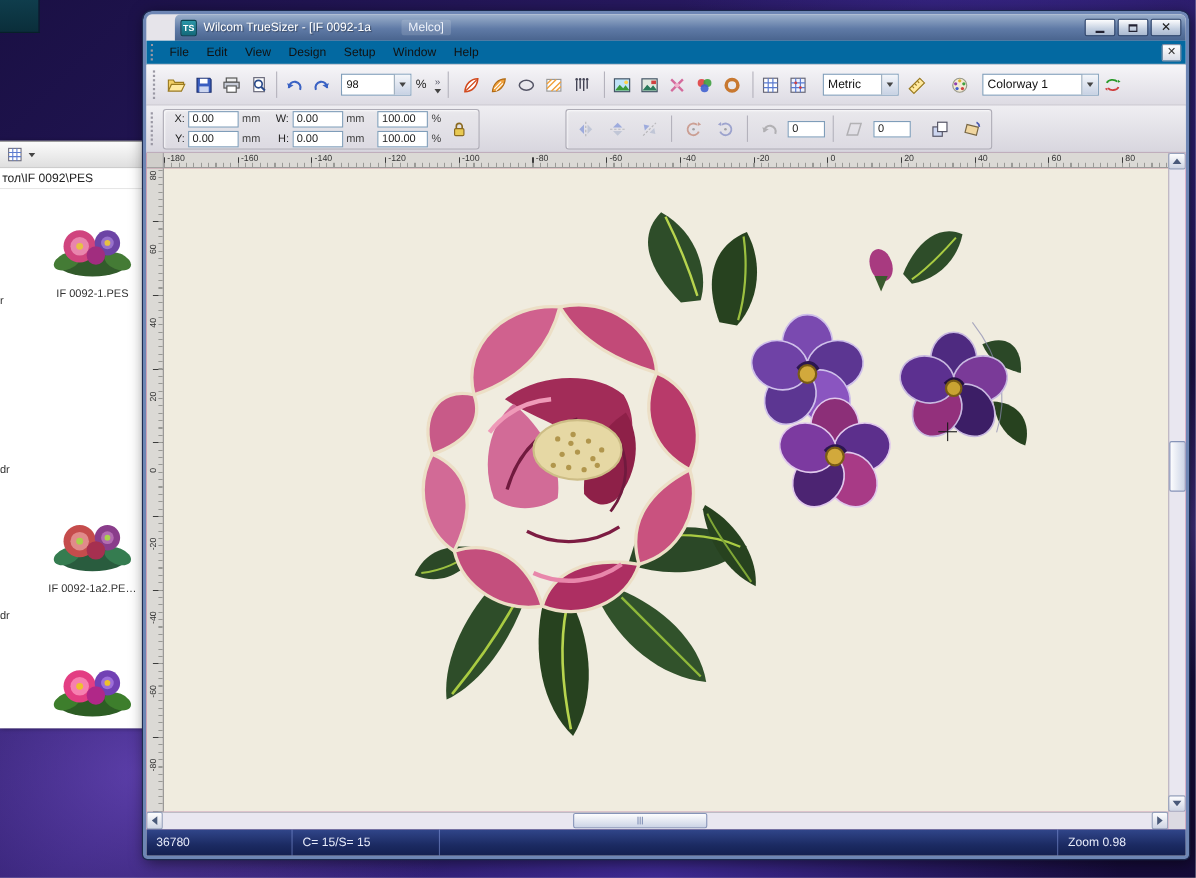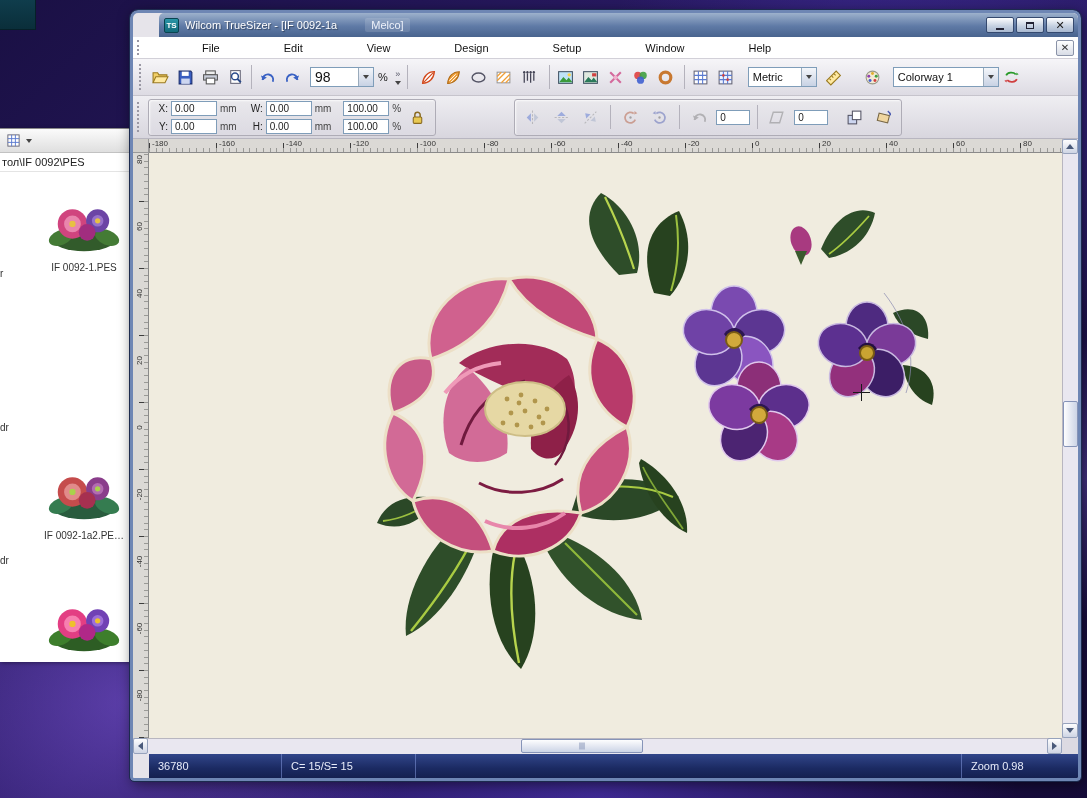--- a/index.html
+++ b/index.html
@@ -38,21 +38,21 @@
   #titlebar{position:absolute;left:0;top:0;right:0;height:24px;background:linear-gradient(#9db1cc,#5f7aa6 55%,#49648e);display:flex;align-items:center;padding:0 4px 0 5px;border-radius:5px 5px 0 0;margin-left:26px;}
   #app-icon{width:15px;height:15px;background:linear-gradient(#2a96a8,#136a7a);border:1px solid #0a4450;border-radius:2px;color:#fff;font-size:8px;font-weight:bold;display:flex;align-items:center;justify-content:center;}
   #title-text{color:#fff;font-size:11px;margin-left:6px;text-shadow:1px 1px 1px rgba(0,0,0,.4);white-space:nowrap;}
   #title-badge{color:#eef2fa;font-size:11px;margin-left:28px;background:rgba(255,255,255,.14);padding:1px 6px;border-radius:2px;}
   #win-controls{margin-left:auto;display:flex;gap:2px;}
   .wbtn{width:28px;height:16px;border:1px solid #35496e;border-radius:2px;background:linear-gradient(#fdfdfe,#c3cfe0 60%,#aab9d0);display:flex;align-items:center;justify-content:center;font-size:11px;color:#222;line-height:1;}
   .wbtn .min-glyph{width:8px;height:2px;background:#223;margin-top:7px;}
   .wbtn .max-glyph{width:8px;height:7px;border:1px solid #223;border-top-width:2px;}
 
   
-  #menubar{position:absolute;left:0;top:24px;right:0;height:22px;background:#ffffff;border-bottom:1px solid #d2d0d8;display:flex;align-items:center;gap:48px;}
+  #menubar{position:absolute;left:0;top:24px;right:0;height:22px;background:#0369a1;border-bottom:1px solid #d2d0d8;display:flex;align-items:center;}
   .grip{width:5px;height:70%;margin:0 4px;border-left:2px dotted #9a98a4;}
   .menu-item{font-size:11px;color:#111;padding:3px 8px;}
   #menu-close{margin-left:auto;margin-right:4px;width:18px;height:16px;border:1px solid #8a93a8;border-radius:2px;background:linear-gradient(#fff,#d8dce6);font-size:10px;color:#333;display:flex;align-items:center;justify-content:center;}
 
   
   #toolbar{position:absolute;left:0;top:46px;right:0;height:37px;background:linear-gradient(#f6f5f8,#dddbe3);border-bottom:1px solid #c6c4cc;display:flex;align-items:center;padding:0 2px;}
   #propbar{position:absolute;left:0;top:83px;right:0;height:43px;background:linear-gradient(#efeef2,#d8d6de);border-bottom:1px solid #b8b6c0;display:flex;align-items:center;}
   .tbtn{width:25px;height:24px;border:1px solid transparent;border-radius:2px;background:transparent;display:flex;align-items:center;justify-content:center;flex:0 0 auto;}
   .tbtn svg{width:17px;height:17px;}
   .tbtn.small{width:21px;height:21px;}
@@ -108,21 +108,21 @@
   .tri.up{border-left:4px solid transparent;border-right:4px solid transparent;border-bottom:5px solid #4a5a7a;}
   .tri.down{border-left:4px solid transparent;border-right:4px solid transparent;border-top:5px solid #4a5a7a;}
   .tri.left{border-top:4px solid transparent;border-bottom:4px solid transparent;border-right:5px solid #4a5a7a;}
   .tri.right{border-top:4px solid transparent;border-bottom:4px solid transparent;border-left:5px solid #4a5a7a;}
   .sb-thumb{position:absolute;background:linear-gradient(90deg,#fdfdfe,#ccd4e6);border:1px solid #8694b8;border-radius:2px;}
   #hscroll .sb-thumb{background:linear-gradient(#fdfdfe,#ccd4e6);}
   .thumb-grip{position:absolute;left:50%;top:50%;transform:translate(-50%,-50%);display:flex;gap:1px;}
   .thumb-grip i{display:block;width:1px;height:7px;background:#8694b8;}
 
   
-  #statusbar{position:absolute;left:0;bottom:0;right:0;height:24px;background:linear-gradient(#31468a,#1b2a62 60%,#142050);display:flex;align-items:flex-start;color:#e8ecfa;font-size:11px;margin-left:16px;}
+  #statusbar{position:absolute;left:0;bottom:0;right:0;height:24px;background:linear-gradient(#31468a,#1b2a62 60%,#142050);display:flex;align-items:flex-start;color:#e8ecfa;font-size:11px;}
   .sseg{height:100%;display:flex;align-items:center;padding-left:9px;border-right:1px solid rgba(140,160,230,.5);white-space:nowrap;}
 
   
   #crosshair{position:absolute;width:17px;height:17px;pointer-events:none;}
   #crosshair:before,#crosshair:after{content:"";position:absolute;background:#1a1a1a;}
   #crosshair:before{left:8px;top:0;width:1px;height:17px;}
   #crosshair:after{top:8px;left:0;height:1px;width:17px;}
 </style>
 </head>
 <body>
@@ -256,21 +256,21 @@
           <path d="M1.8 6.2l1.8 4.4 3.8-2.7z" fill="#3a62c4"></path>
         </svg>
       </div>
     <div class="tbtn">
         <svg viewBox="0 0 16 16">
           <path d="M3 12a5 5 0 1 1 9.6-1.6" fill="none" stroke="#3a62c4" stroke-width="1.8"></path>
           <path d="M14.2 6.2l-1.8 4.4-3.8-2.7z" fill="#3a62c4"></path>
         </svg>
       </div>
     <div class="combo" style="width:64px;margin-left:5px">
-      <input class="cval" style="border: 0px; width: 100%; font-size: 14px; outline: none;" value="98">
+      <input class="cval" style="border: 0px; width: 100%; font-size: 10px; outline: none;" value="98">
       <span class="cbtn">
           <span class="dd-arrow"></span>
         </span>
     </div>
     <span class="tlabel">%</span>
     <div class="overflow-strip">
       <span>»</span>
       <span class="dd-arrow" style="margin-top:2px"></span>
     </div>
     <div class="tsep" style="margin-right:8px"></div>

